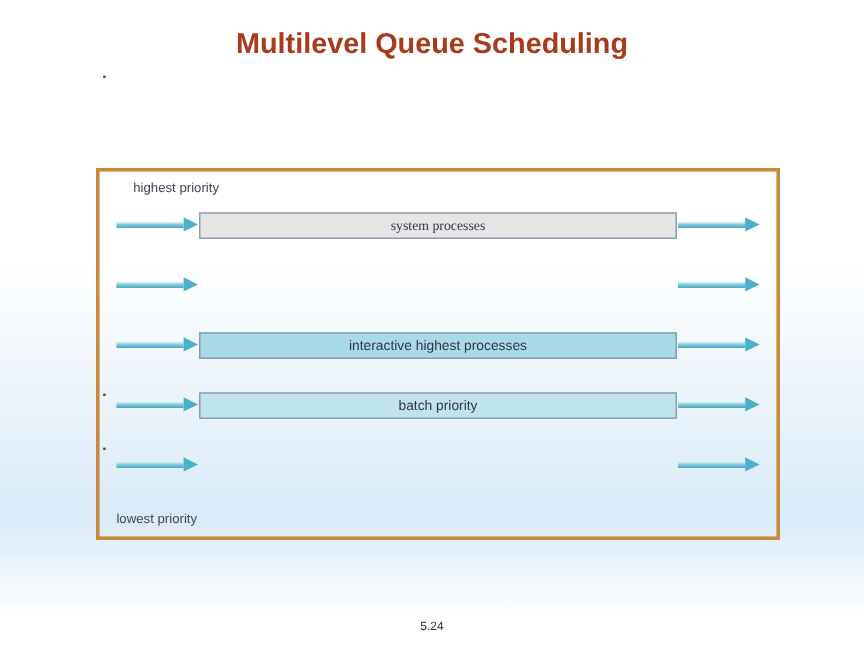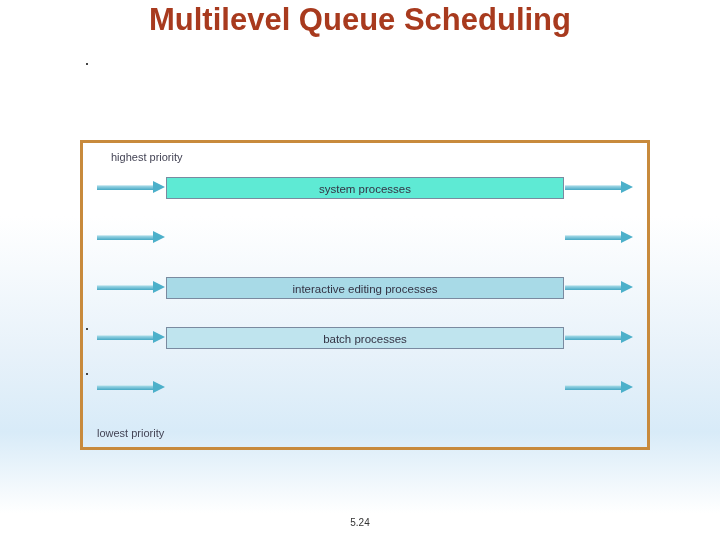--- a/index.html
+++ b/index.html
@@ -7,23 +7,23 @@
     width: 720px;
     height: 540px;
     background: linear-gradient(to bottom, #ffffff 0%, #ffffff 40%, #e8f2fa 65%, #d8ebf8 80%, #ffffff 95%);
     font-family: Arial, Helvetica, sans-serif;
     position: relative;
     overflow: hidden;
   }
   .title {
     color: #a83a1e;
     font-weight: bold;
-    font-size: 31px;
+    font-size: 24px;
     text-align: center;
-    padding-top: 2px;
+    padding-top: 23px;
   }
   .figure-frame {
     position: absolute;
     left: 80px;
     top: 140px;
     width: 570px;
     height: 310px;
     border: 3px solid #c88a3c;
     background: rgba(255,255,255,0.0);
   }
@@ -93,53 +93,53 @@
 
 <div class="figure-frame">
   <div class="fig-inner">
     <div class="priority-label" style="left:20px; top:2px;">highest priority</div>
     <div id="rows-host">
         <div class="row" style="top: 26px;">
           <div class="arrow arrow-left">
             <div class="arrow-shaft"></div>
             <div class="arrow-head"></div>
           </div>
-          <div class="queue-box" style="background: #5eead4;">system processes</div>
+          <div class="queue-box" style="background: #e5e5e5; font-family: Liberation Serif, serif;">system processes</div>
           <div class="arrow arrow-right">
             <div class="arrow-shaft"></div>
             <div class="arrow-head"></div>
           </div>
         </div>
         <div class="row" style="top: 76px;">
           <div class="arrow arrow-left">
             <div class="arrow-shaft"></div>
             <div class="arrow-head"></div>
           </div>
           <div class="arrow arrow-right">
             <div class="arrow-shaft"></div>
             <div class="arrow-head"></div>
           </div>
         </div>
         <div class="row" style="top: 126px;">
           <div class="arrow arrow-left">
             <div class="arrow-shaft"></div>
             <div class="arrow-head"></div>
           </div>
-          <div class="queue-box" style="background: rgb(168, 218, 231);">interactive editing processes</div>
+          <div class="queue-box" style="background: rgb(168, 218, 231);">interactive highest processes</div>
           <div class="arrow arrow-right">
             <div class="arrow-shaft"></div>
             <div class="arrow-head"></div>
           </div>
         </div>
         <div class="row" style="top: 176px;">
           <div class="arrow arrow-left">
             <div class="arrow-shaft"></div>
             <div class="arrow-head"></div>
           </div>
-          <div class="queue-box" style="background: rgb(191, 228, 238);">batch processes</div>
+          <div class="queue-box" style="background: rgb(191, 228, 238);">batch priority</div>
           <div class="arrow arrow-right">
             <div class="arrow-shaft"></div>
             <div class="arrow-head"></div>
           </div>
         </div>
         <div class="row" style="top: 226px;">
           <div class="arrow arrow-left">
             <div class="arrow-shaft"></div>
             <div class="arrow-head"></div>
           </div>

